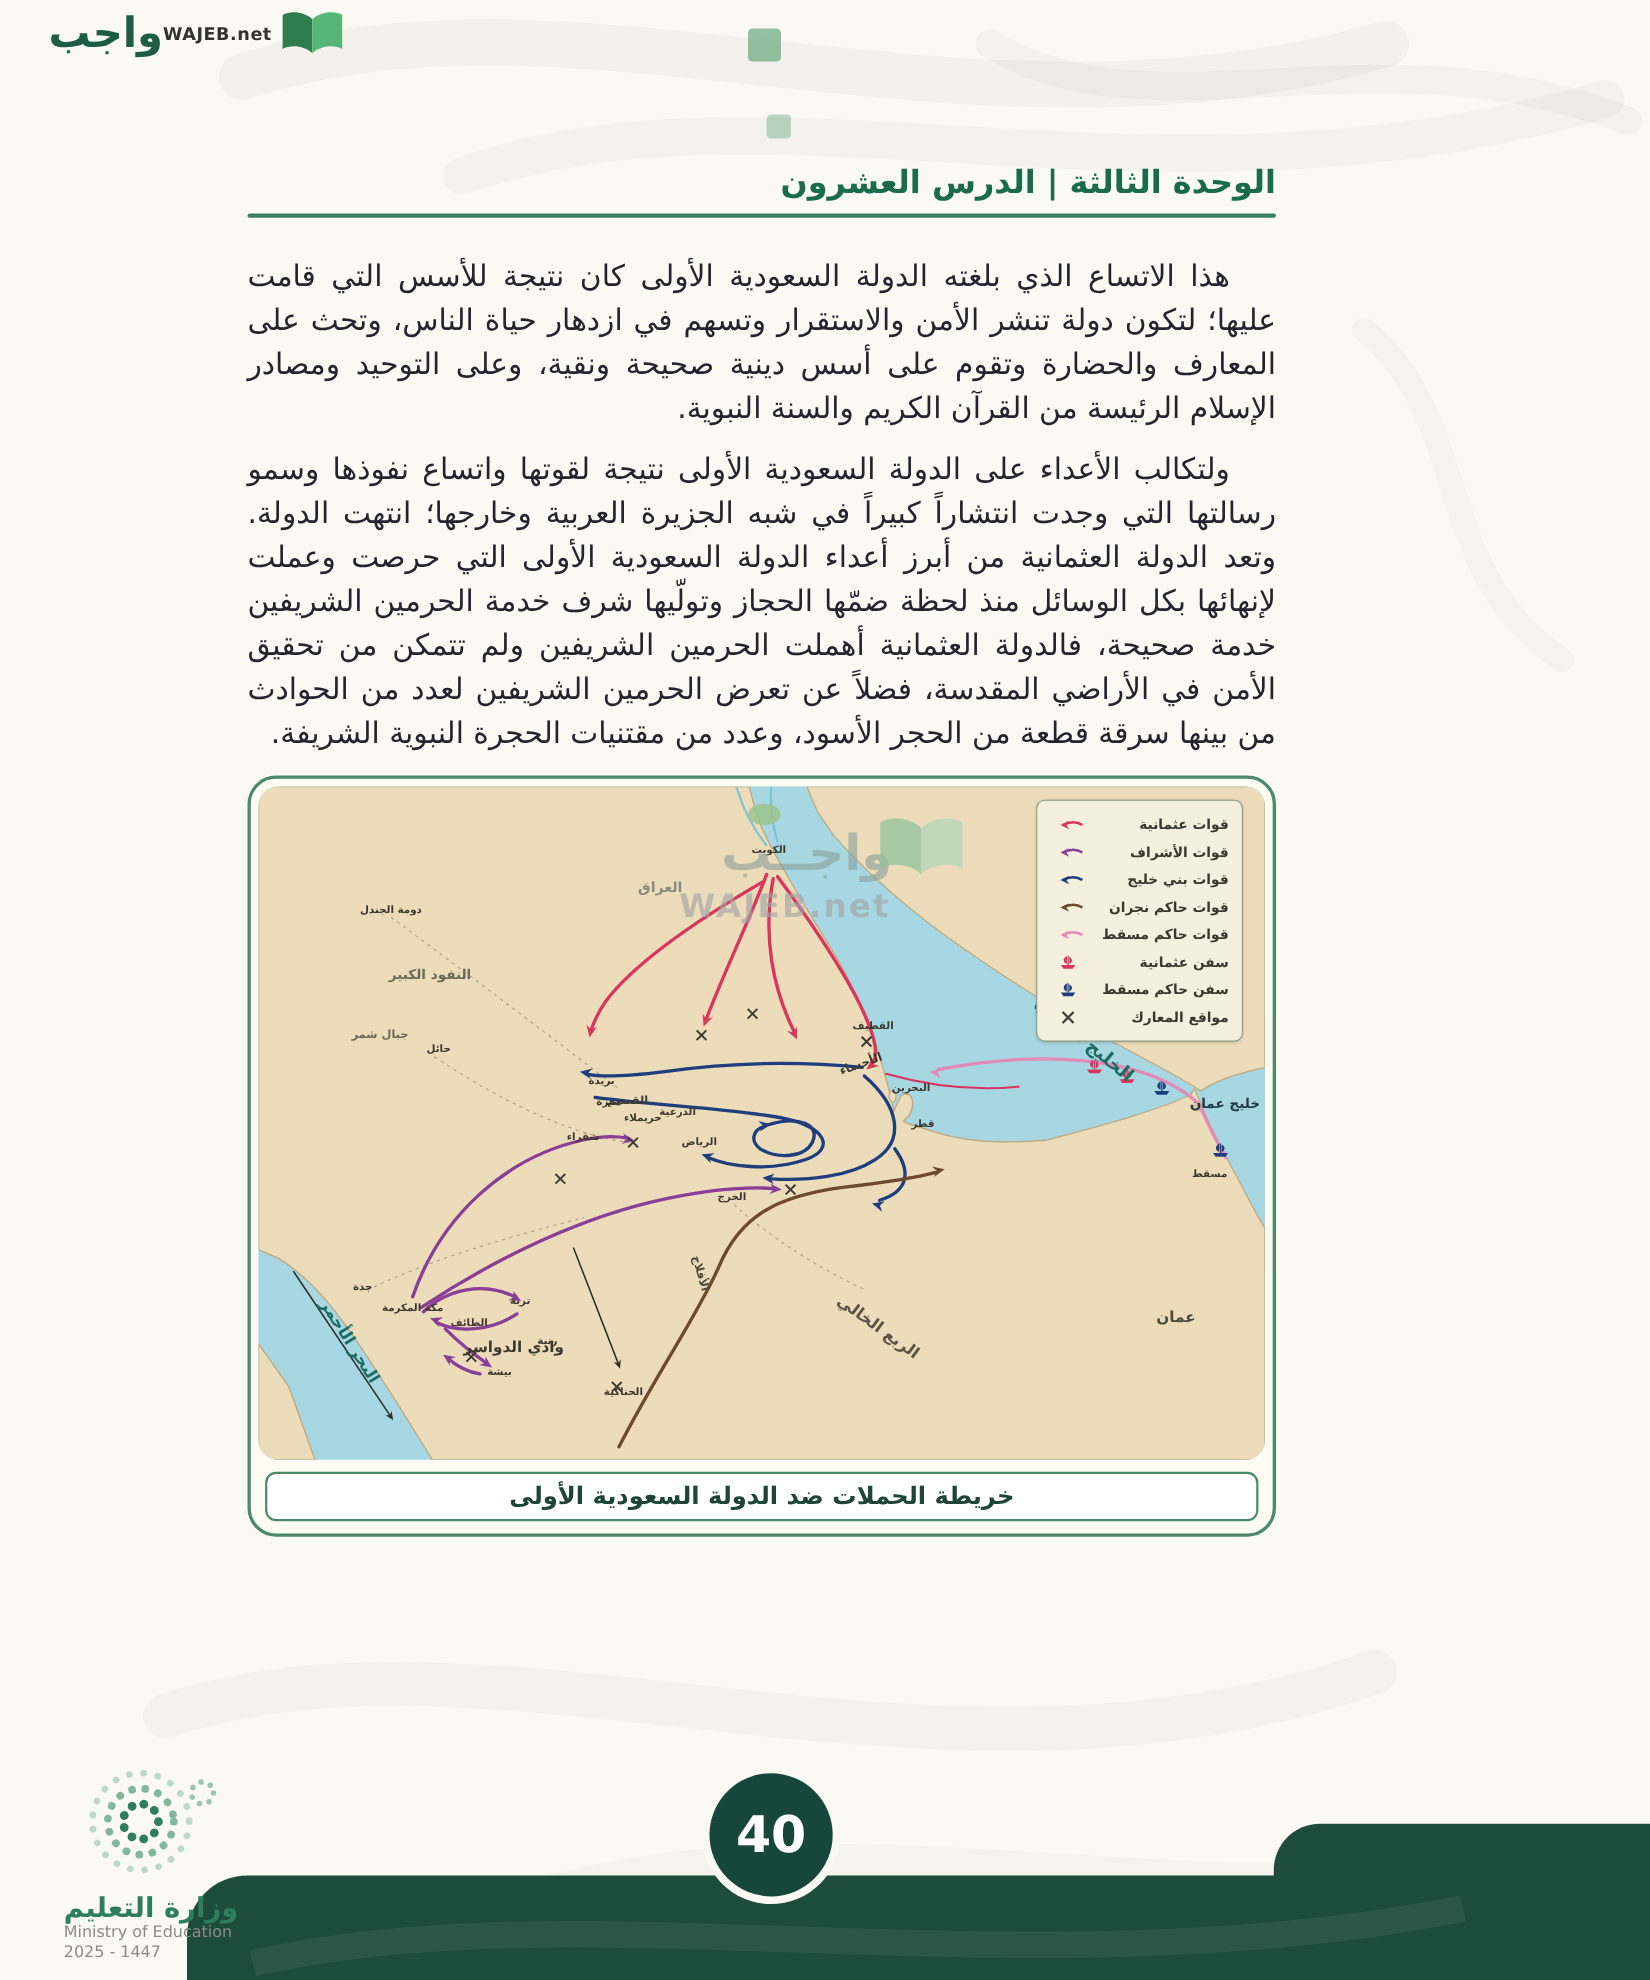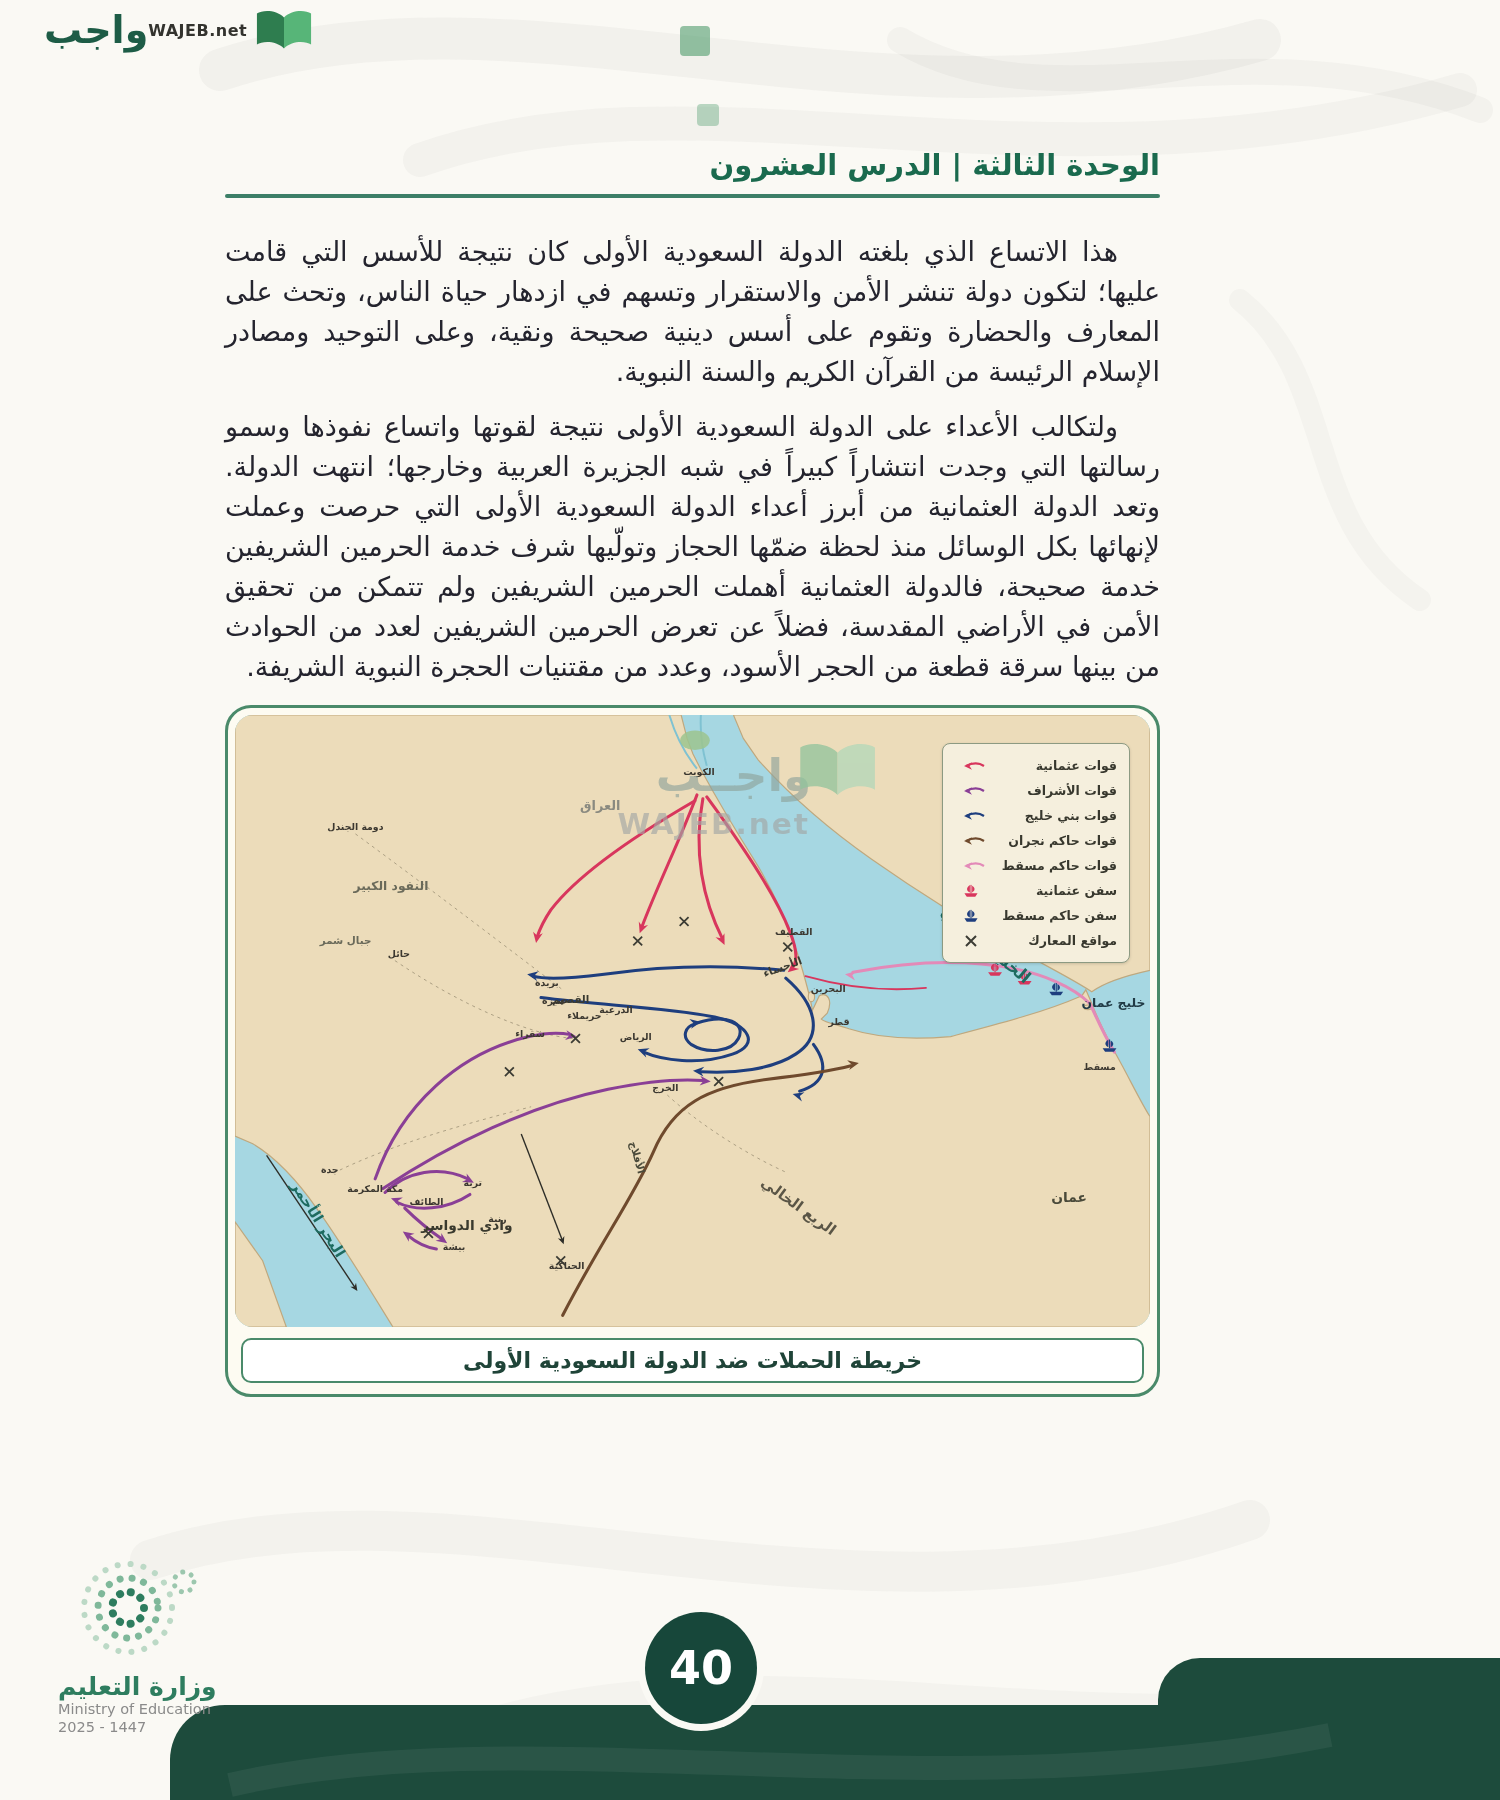--- a/index.html
+++ b/index.html
@@ -48,32 +48,32 @@
   .st-najran{stroke:var(--c-najran);}   .fl-najran{fill:var(--c-najran);}
   .st-muscat{stroke:var(--c-muscat);}   .fl-muscat{fill:var(--c-muscat);}
 
   .place { font-size:9.5px; font-weight:bold; fill:#3c3830; text-anchor:middle; }
   .sea-label { font-weight:bold; text-anchor:middle; }
 
   .map-watermark-text-ar { font-size:46px; font-weight:bold; fill:#8fa39b; opacity:.8; }
   .map-watermark-text-en { font-size:30px; font-weight:bold; fill:#a3a7a6; opacity:.8; letter-spacing:2px; }
 
   
-  .legend { position:absolute; top:28px; right:20px; width:188px; background:#f5efdd; border:1.5px solid #8c9a82;
+  .legend { position:absolute; top:12px; right:20px; width:188px; background:#f5efdd; border:1.5px solid #8c9a82;
             border-radius:8px; padding:9px 12px; direction:rtl; box-shadow:0 1px 3px rgba(0,0,0,.15); }
   .legend-row { display:flex; justify-content:space-between; align-items:center; height:25px; }
   .legend-label { font-size:12.5px; font-weight:bold; color:#38382e; }
   .legend-symbol { width:32px; display:flex; justify-content:center; }
 
   .caption-box { margin:11px 6px 4px; border:2px solid var(--c-figure); border-radius:10px; background:#ffffff;
                  text-align:center; padding:8px 22px; }
   .caption-text { font-size:22px; font-weight:bold; color:#1f4438; }
 
   
-  .ministry { position:absolute; left:58px; top:1552px; width:200px; z-index:4; }
+  .ministry { position:absolute; left:58px; top:1600px; width:200px; z-index:4; }
   .ministry-ar { font-size:25px; font-weight:bold; color:#2e7d5f; margin-top:4px; }
   .ministry-en { font-size:14.5px; color:#8a8a8a; }
   .ministry-ed { font-size:14.5px; color:#8a8a8a; margin-top:2px; }
 
   .band { position:absolute; left:170px; right:0; top:1705px; height:95px; background:var(--c-band);
           border-top-left-radius:55px; z-index:1; overflow:hidden; }
   .band-right { position:absolute; left:1158px; top:1658px; width:342px; height:142px; background:var(--c-band);
           border-top-left-radius:42px; z-index:1; overflow:hidden; }
   .band svg, .band-right svg { position:absolute; inset:0; }
 

